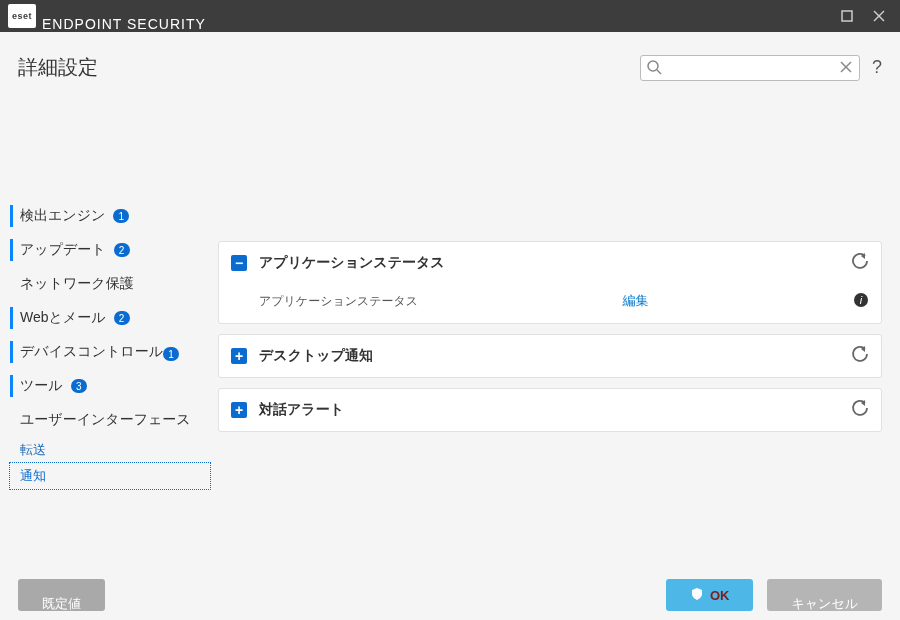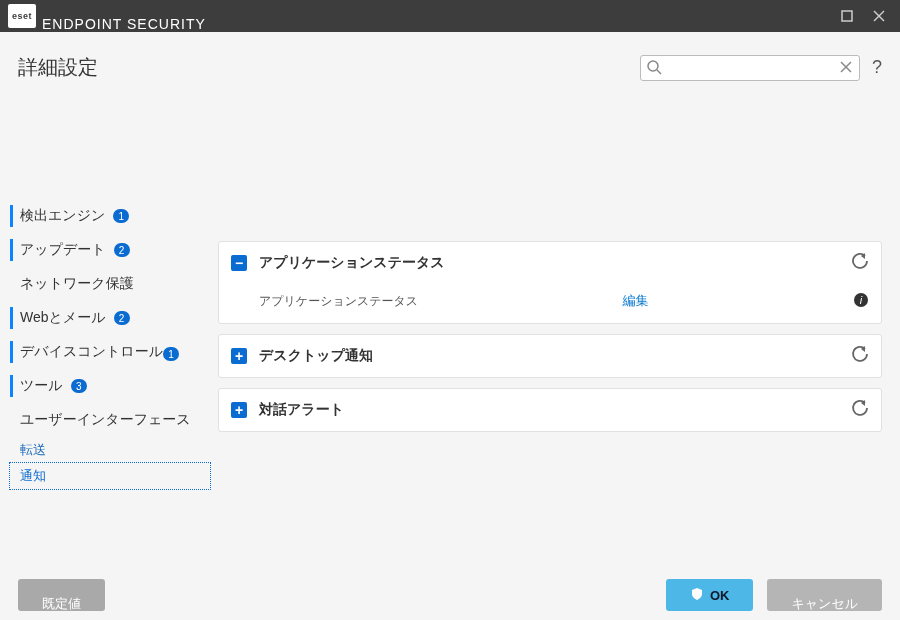--- a/index.html
+++ b/index.html
@@ -32,21 +32,21 @@
   .expand-box { width:16px; height:16px; background:#0a6bd1; color:#fff; display:flex; align-items:center; justify-content:center; font-size:14px; font-weight:bold; margin-right:12px; border-radius:2px; line-height:1; }
   .panel-title { font-size:14px; font-weight:bold; color:#333; }
   .reset-icon { margin-left:auto; cursor:pointer; }
   .panel-body { padding: 8px 12px 12px 40px; display:flex; align-items:center; font-size:12px; color:#555; }
   .edit-link { color:#0a7acc; margin-left:auto; cursor:pointer; font-size:13px; }
   .info-icon { margin-left:auto; cursor:pointer; }
 
   .footer { position:absolute; bottom:0; left:0; right:0; height:50px; display:flex; align-items:center; padding:0 18px; }
   .btn { height:30px; border:none; border-radius:3px; padding:16px 24px; font-size:13px; cursor:pointer; }
   .btn-default { background:#a9a9a9; color:#fff; }
-  .btn-ok { background:#4db8e8; color:#0f172a; display:flex; align-items:center; gap:6px; margin-left:auto; font-weight:bold;justify-content:space-between; }
+  .btn-ok { background:#4db8e8; color:#7f1d1d; display:flex; align-items:center; gap:6px; margin-left:auto; font-weight:bold;justify-content:space-between; }
   .btn-cancel { background:#b5b5b5; color:#fff; margin-left:14px; }
 </style>
 </head>
 <body>
 
 <div class="titlebar">
   <span class="brand-badge">eset</span>
   <span class="brand-text">ENDPOINT SECURITY</span>
   <div class="tb-right">
     <span class="tb-icon">

